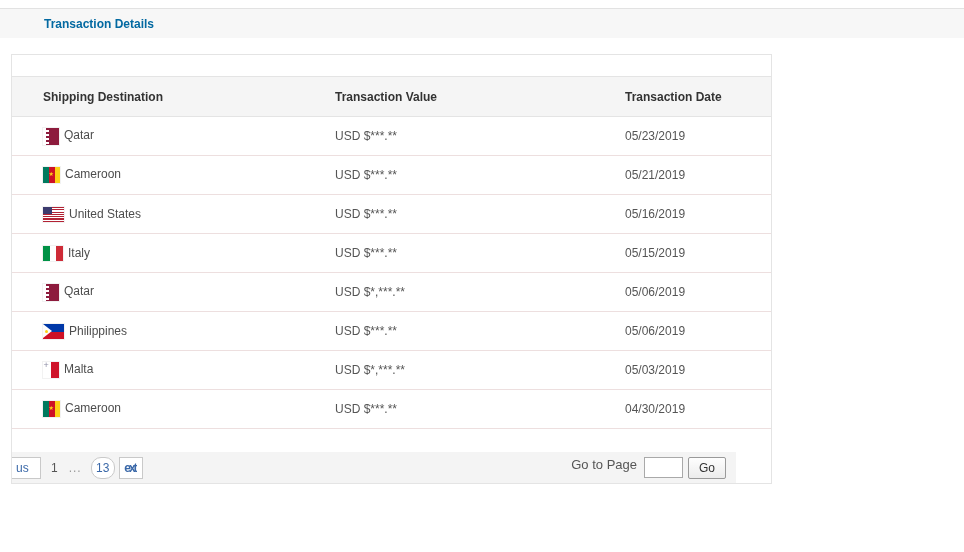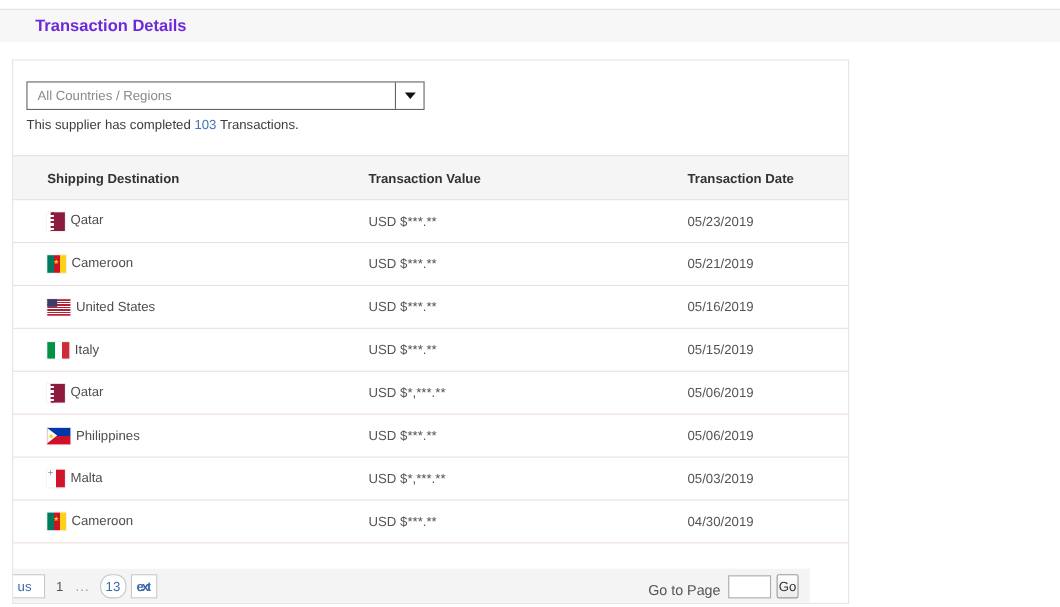--- a/index.html
+++ b/index.html
@@ -2,21 +2,21 @@
 <html><head>
 <meta charset="utf-8">
 <style>
   * { box-sizing: border-box; margin: 0; padding: 0; }
   html,body { width: 964px; height: 552px; background: #fff; overflow: hidden;
     font-family: "Liberation Sans", sans-serif; }
 
   
   .top-bar { margin-top: 8px; height: 30px; background: #f7f7f7;
     border-top: 1px solid #e2e2e2; display: flex; align-items: center; }
-  .top-bar h1 { font-size: 15px; font-weight: bold; color: #6d28d9; padding-left: 32px; }
+  .top-bar h1 { font-size: 12px; font-weight: bold; color: #0369a1; padding-left: 44px; }
 
   
   .card { margin: 16px 0 0 11px; width: 761px; background: #fff;
     border: 1px solid #e4e4e4; padding-bottom: 0; }
 
   .filter-area { padding: 19px 12px 0 12px; }
   .dropdown { width: 362px; height: 26px; border: 1px solid #646464; background: #fff;
     display: flex; align-items: stretch; cursor: pointer; }
   .dropdown-value { flex: 1; font-size: 12px; color: #8a8a8a; display: flex;
     align-items: center; padding-left: 9px; }
@@ -71,50 +71,37 @@
     color: #3a68a8; display: inline-flex; align-items: center; justify-content: center;
     margin-right: 8px; cursor: pointer; }
   .page-btn.prev { width: 29px; border-left: none; justify-content: flex-start;
     padding-left: 4px; margin-right: 7px; }
   .page-current { color: #555; margin: 0 11px 0 3px; }
   .page-ellipsis { color: #999; margin-right: 9px; letter-spacing: 1px; }
   .page-btn.last { min-width: 24px; margin-right: 4px; border-radius: 10px; }
   .page-btn.next { min-width: 24px; font-weight: bold; }
   .page-btn.next .clip { display: inline-block; width: 13px; overflow: hidden;
     letter-spacing: -2px; white-space: nowrap; }
-  .goto-wrap { margin-left: auto; display: flex; align-items: flex-end; padding-right: 10px; }
+  .goto-wrap { margin-left: auto; display: flex; align-items: flex-start; padding-right: 10px; }
   .goto-label { font-size: 13px; color: #555; margin-right: 7px; }
   .goto-input { width: 39px; height: 21px; border: 1px solid #a9a9a9; background: #fff;
     font-size: 12px; padding: 0 3px; }
-  .go-btn { width: 20px; height: 22px; margin-left: 5px; border: 1px solid #9a9a9a;
+  .go-btn { width: 38px; height: 22px; margin-left: 5px; border: 1px solid #9a9a9a;
     border-radius: 2px; background: linear-gradient(#fefefe,#ececec); font-size: 12px;
     color: #333; font-family: "Liberation Sans", sans-serif; cursor: pointer; }
 </style>
 </head>
 <body>
 
 <div class="top-bar">
   <h1>Transaction Details</h1>
 </div>
 
 <div class="card">
 
-  <div class="filter-area">
-    <div class="dropdown">
-      <span class="dropdown-value">All Countries / Regions</span>
-      <span class="dropdown-arrow-box">
-        <span class="caret"></span>
-      </span>
-    </div>
-    <div class="summary">
-      <span>This supplier has completed</span>
-      <a>103</a>
-      <span>Transactions.</span>
-    </div>
-  </div>
 
   <div class="grid-row table-head">
     <span>Shipping Destination</span>
     <span>Transaction Value</span>
     <span>Transaction Date</span>
   </div>
 
   <div id="rows">
   <div class="grid-row t-row">
     <div class="cell c1">

